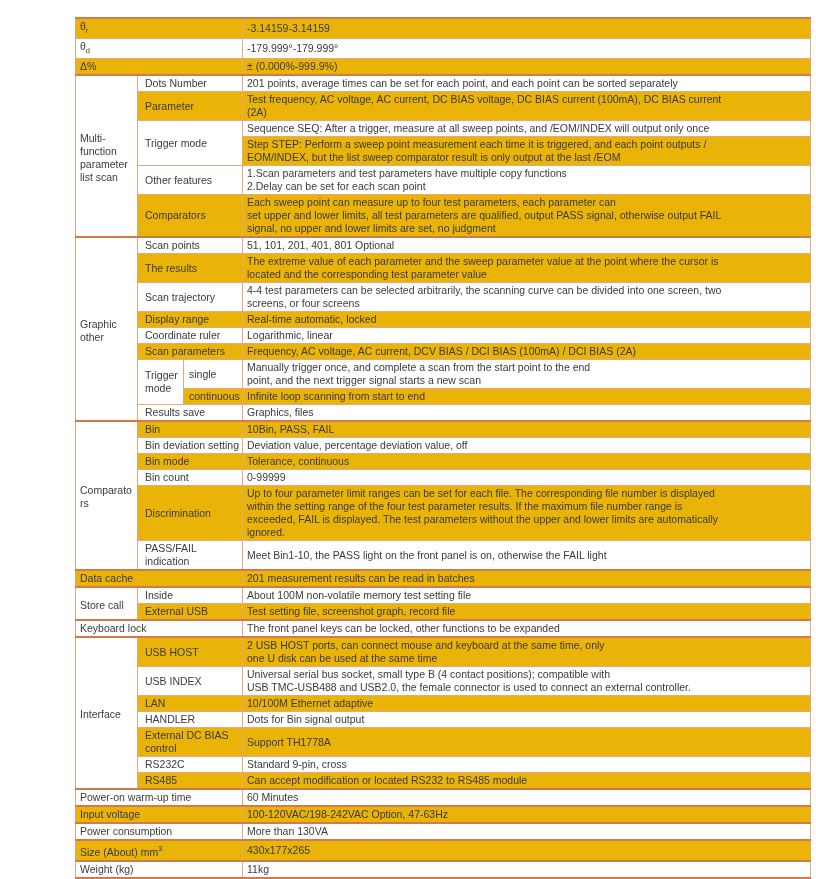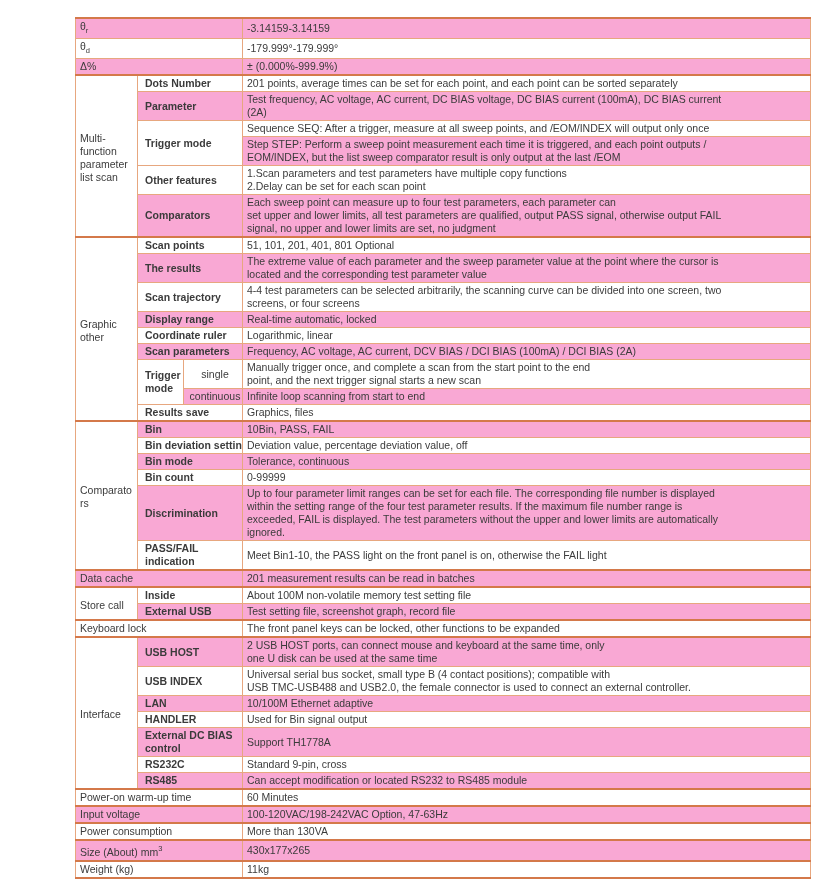--- a/index.html
+++ b/index.html
@@ -10,25 +10,25 @@
     font-size:10.5px;line-height:13px;color:#3b3b3b;
     border-top:2px solid #d4794a;border-bottom:2px solid #d4794a;
     border-left:1px solid #dd8a5c;border-right:1px solid #dd8a5c;
   }
   td{
     border:1px solid #e7a77f;
     padding:1px 4px;
     vertical-align:middle;
     overflow-wrap:break-word;
   }
-  tr.g td{background:#f9a8d4;}
+  tr.g td{background:#eab308;}
   tr.w td{background:#ffffff;margin-left:28px;}
   td.grp{background:#ffffff !important;padding:4px 2px 1px 4px;vertical-align:middle;}
-  td.sub{padding-left:7px;padding-right:1px;font-weight:bold;}
-  td.sub2{padding-left:5px;padding-right:1px;text-align:center;}
+  td.sub{padding-left:7px;padding-right:1px;}
+  td.sub2{padding-left:5px;padding-right:1px;}
   td.val{white-space:pre-line;}
   td.nowrap{white-space:nowrap;overflow:hidden;}
   tr.sec td{border-top:2px solid #d4794a;}
   sub{font-size:7.5px;}
   sup{font-size:7.5px;}
 </style>
 </head>
 <body>
 
 <div class="wrap">
@@ -185,21 +185,21 @@
     <td class="sub" colspan="2">USB INDEX</td>
     <td class="val">Universal serial bus socket, small type B (4 contact positions); compatible with
 USB TMC-USB488 and USB2.0, the female connector is used to connect an external controller.</td>
   </tr>
   <tr class="g">
     <td class="sub" colspan="2">LAN</td>
     <td class="val">10/100M Ethernet adaptive</td>
   </tr>
   <tr class="w">
     <td class="sub" colspan="2">HANDLER</td>
-    <td class="val">Used for Bin signal output</td>
+    <td class="val">Dots for Bin signal output</td>
   </tr>
   <tr class="g">
     <td class="sub" colspan="2">External DC BIAS control</td>
     <td class="val">Support TH1778A</td>
   </tr>
   <tr class="w">
     <td class="sub" colspan="2">RS232C</td>
     <td class="val">Standard 9-pin, cross</td>
   </tr>
   <tr class="g">

